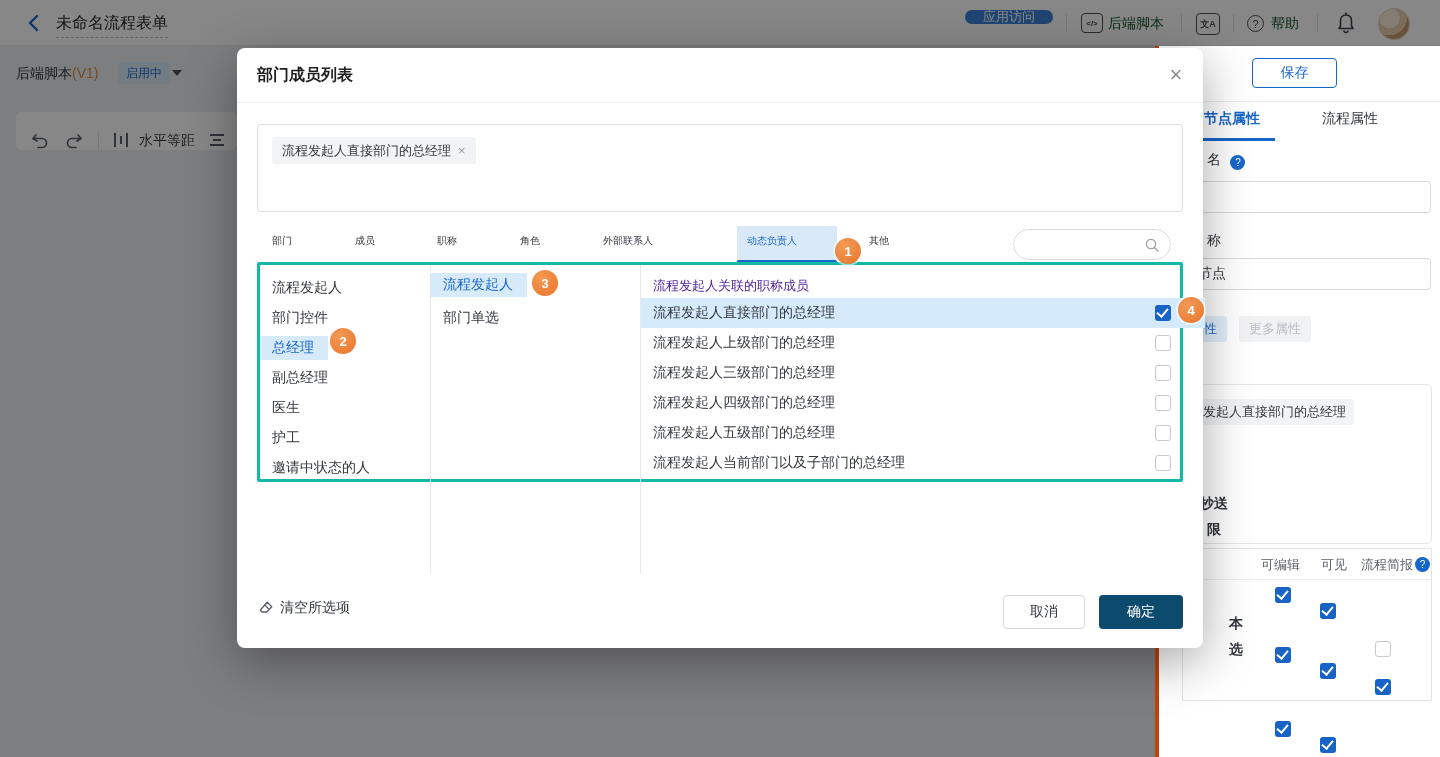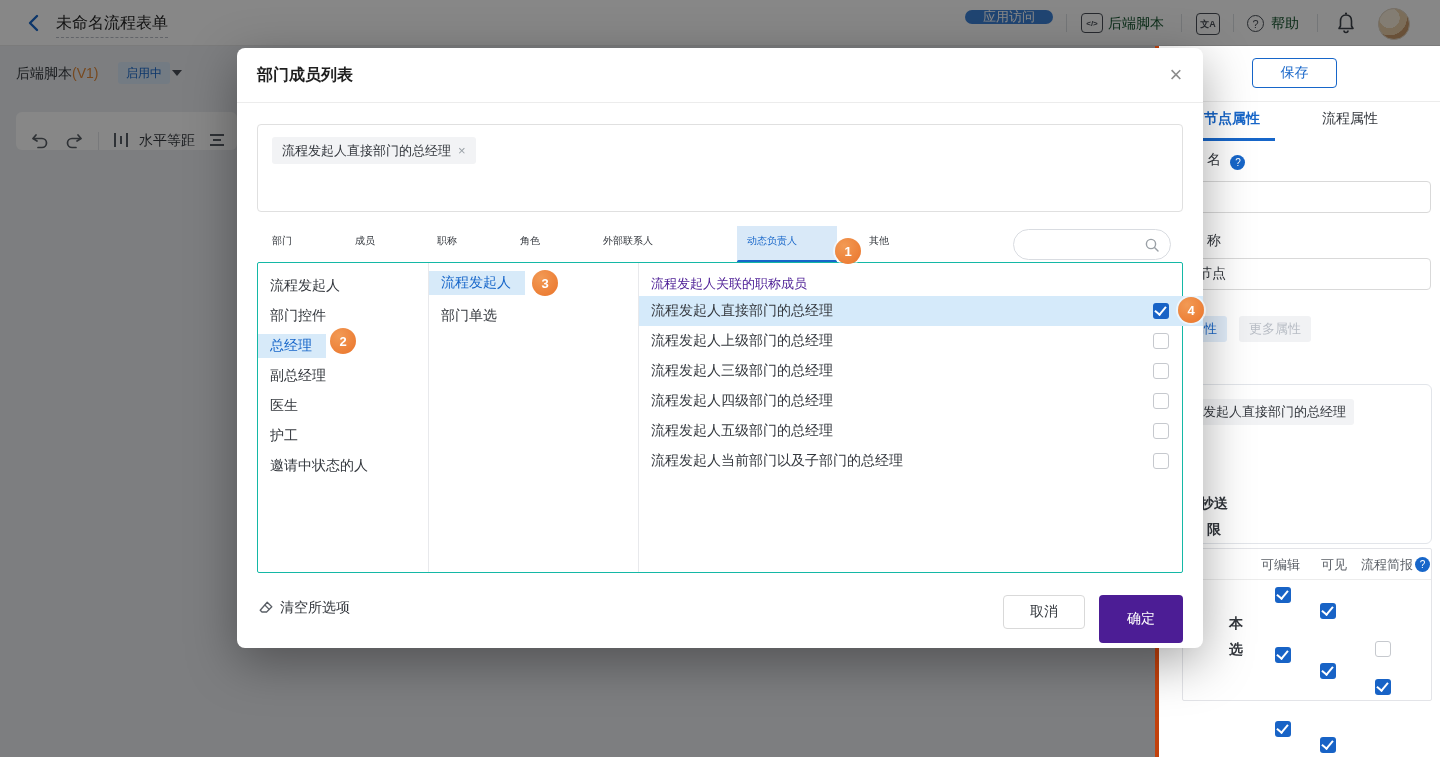--- a/index.html
+++ b/index.html
@@ -89,39 +89,39 @@
     border-radius:4px; }
   .m-tag { left:14px; top:12px; height:27px; background:#F2F3F5; border-radius:3px;
     display:flex; align-items:center; padding:0 10px; font-size:13px; color:#33373d; }
   .m-tag .x { color:#9aa0a6; margin-left:7px; font-size:13px; }
   .m-tab { top:186px; font-size:10px; color:#33373d; cursor:pointer; }
   .m-tab.active { color:#1766C9; }
   .m-tab-bg { left:500px; top:178px; width:100px; height:34px; background:#D9E9F8; }
   .m-tab-underline { left:500px; top:212px; width:100px; height:3px; background:#1766C9; border-radius:2px; }
   .m-search { left:776px; top:181px; width:158px; height:31px; border:1px solid #d9dce1;
     border-radius:16px; background:#fff; }
-  .m-content { left:20px; top:214px; width:926px; height:311px; border:1px solid #14b8a6;
+  .m-content { left:20px; top:214px; width:926px; height:220px; border:3px solid #14b8a6;
     border-radius:2px; }
   .col-div { top:0; width:1px; height:309px; background:#e8e9ec; }
   .list-item { height:30px; display:flex; align-items:center; font-size:14px; color:#33373d;
     cursor:pointer; }
   .sel-chip { background:#D7EAF9; color:#1766C9; padding:3px 14px 3px 12px; }
   .c3-head { font-size:13px; color:#4c1d95; }
   .c3-row { left:381px; width:544px; height:30px; display:flex; align-items:center;
     font-size:14px; color:#33373d; padding-left:12px; cursor:pointer; }
   .c3-row.sel { background:#D5EAFA; width:564px; }
   .c3-row .cb { position:absolute; right:14px; }
   .c3-row.sel .cb { right:34px; }
   .m-clear { left:21px; top:551px; display:flex; align-items:center; font-size:14px;
     color:#33373d; cursor:pointer; }
   .btn-cancel { left:766px; top:547px; width:82px; height:34px; border:1px solid #d9d9d9;
     border-radius:4px; background:#fff; color:#33373d; font-size:14px;
     display:flex; align-items:center; justify-content:center; }
-  .btn-ok { left:862px; top:547px; width:84px; height:48px; border-radius:4px;
-    background:#4c1d95; color:#fff; font-size:14px; display:flex; align-items:center; justify-content:center; }
+  .btn-ok { left:862px; top:547px; width:84px; height:34px; border-radius:4px;
+    background:#0c4a6e; color:#fff; font-size:14px; display:flex; align-items:center; justify-content:center; }
 
   .badge { position:absolute; width:26px; height:26px; border-radius:50%;
     background:radial-gradient(circle at 35% 30%, #F29A55, #EA742A); color:#fff; font-size:13px;
     font-weight:700; display:flex; align-items:center; justify-content:center;
     box-shadow:0 0 0 2px rgba(255,255,255,0.55); z-index:120; }
 </style>
 </head>
 <body>
 
 <div id="stage">

